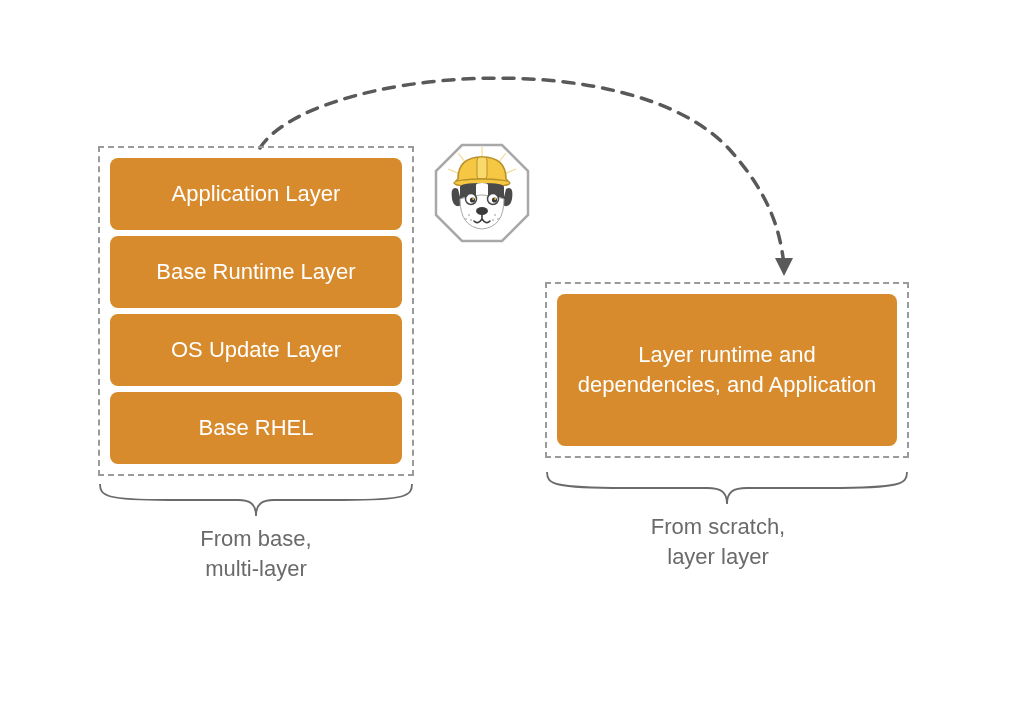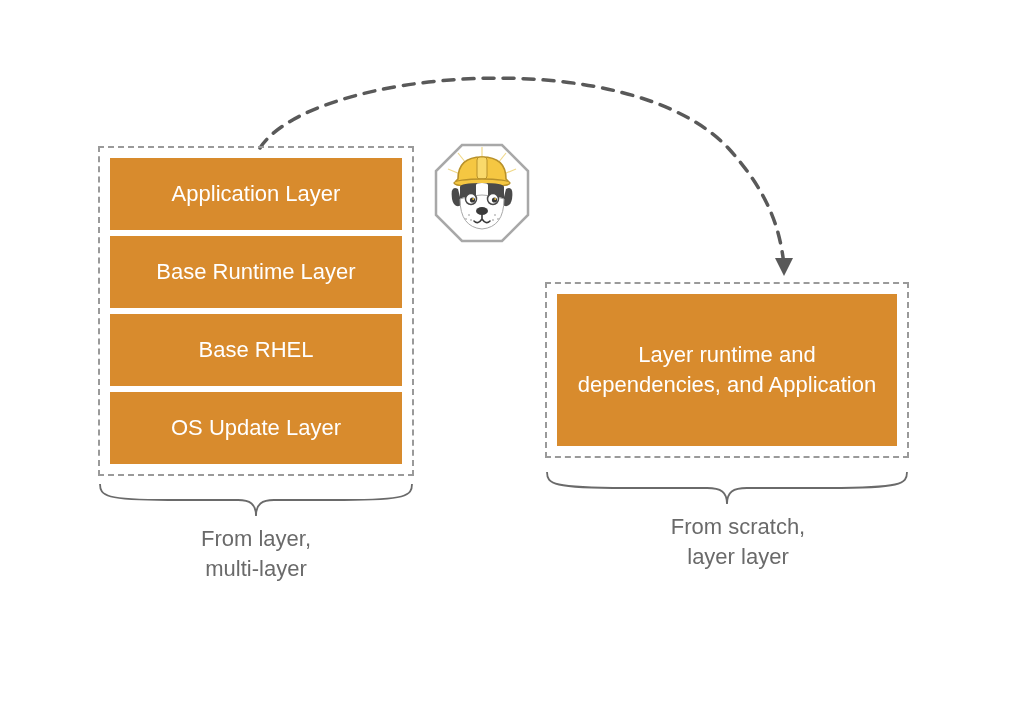--- a/index.html
+++ b/index.html
@@ -34,20 +34,21 @@
     color: #ffffff;
     font-size: 22px;
     font-weight: 400;
     text-align: center;
     display: flex;
     align-items: center;
     justify-content: center;
     height: 72px;
     margin-bottom: 6px;
     padding: 12px 12px;
+    border-radius: 8px;
   }
   .layer:last-child { margin-bottom: 0; }
 
   .layer-big {
     height: 152px;
     line-height: 1.35;
   }
 
   .brace-left {
     position: absolute;
@@ -70,21 +71,21 @@
     font-size: 22px;
     text-align: center;
     line-height: 1.35;
   }
   .caption-left {
     left: 98px;
     top: 524px;
     width: 316px;
   }
   .caption-right {
-    left: 556px;
+    left: 536px;
     top: 512px;
     width: 364px;
   }
 
   .arrow-svg {
     position: absolute;
     left: 250px;
     top: 60px;
     width: 580px;
     height: 240px;
@@ -103,38 +104,38 @@
 <body>
 
 <svg class="arrow-svg" viewBox="0 0 580 240">
   <path d="M 10 88 C 60 10, 380 -20, 480 90 C 520 135, 530 170, 534 205" fill="none" stroke="#595959" stroke-width="3.5" stroke-dasharray="11 9" stroke-linecap="round"></path>
   <polygon points="534,216 525,198 543,198" fill="#595959"></polygon>
 </svg>
 
 <div class="stack-left">
   <div class="layer">Application Layer</div>
   <div class="layer">Base Runtime Layer</div>
+  <div class="layer">OS Update Layer</div>
   <div class="layer">Base RHEL</div>
-  <div class="layer">OS Update Layer</div>
 </div>
 
 <div class="stack-right">
   <div class="layer layer-big">Layer runtime and dependencies, and Application</div>
 </div>
 
 <svg class="brace-left" viewBox="0 0 316 36">
   <path d="M 2 2 C 2 14, 8 18, 70 18 L 140 18 C 152 18, 158 22, 158 34 C 158 22, 164 18, 176 18 L 246 18 C 308 18, 314 14, 314 2" fill="none" stroke="#6a6a6a" stroke-width="1.8"></path>
 </svg>
 
 <svg class="brace-right" viewBox="0 0 364 36">
   <path d="M 2 2 C 2 14, 8 18, 80 18 L 162 18 C 176 18, 182 22, 182 34 C 182 22, 188 18, 202 18 L 284 18 C 356 18, 362 14, 362 2" fill="none" stroke="#6a6a6a" stroke-width="1.8"></path>
 </svg>
 
 <div class="caption caption-left">
-  <span>From layer,</span><br>
+  <span>From base,</span><br>
   <span>multi-layer</span>
 </div>
 <div class="caption caption-right">
   <span>From scratch,</span><br>
   <span>layer layer</span>
 </div>
 
 <svg class="mascot" viewBox="0 0 108 108">
 
   <polygon points="34,6 74,6 100,32 100,76 74,102 34,102 8,76 8,32" fill="#ffffff" stroke="#a8a8a8" stroke-width="2.5"></polygon>

